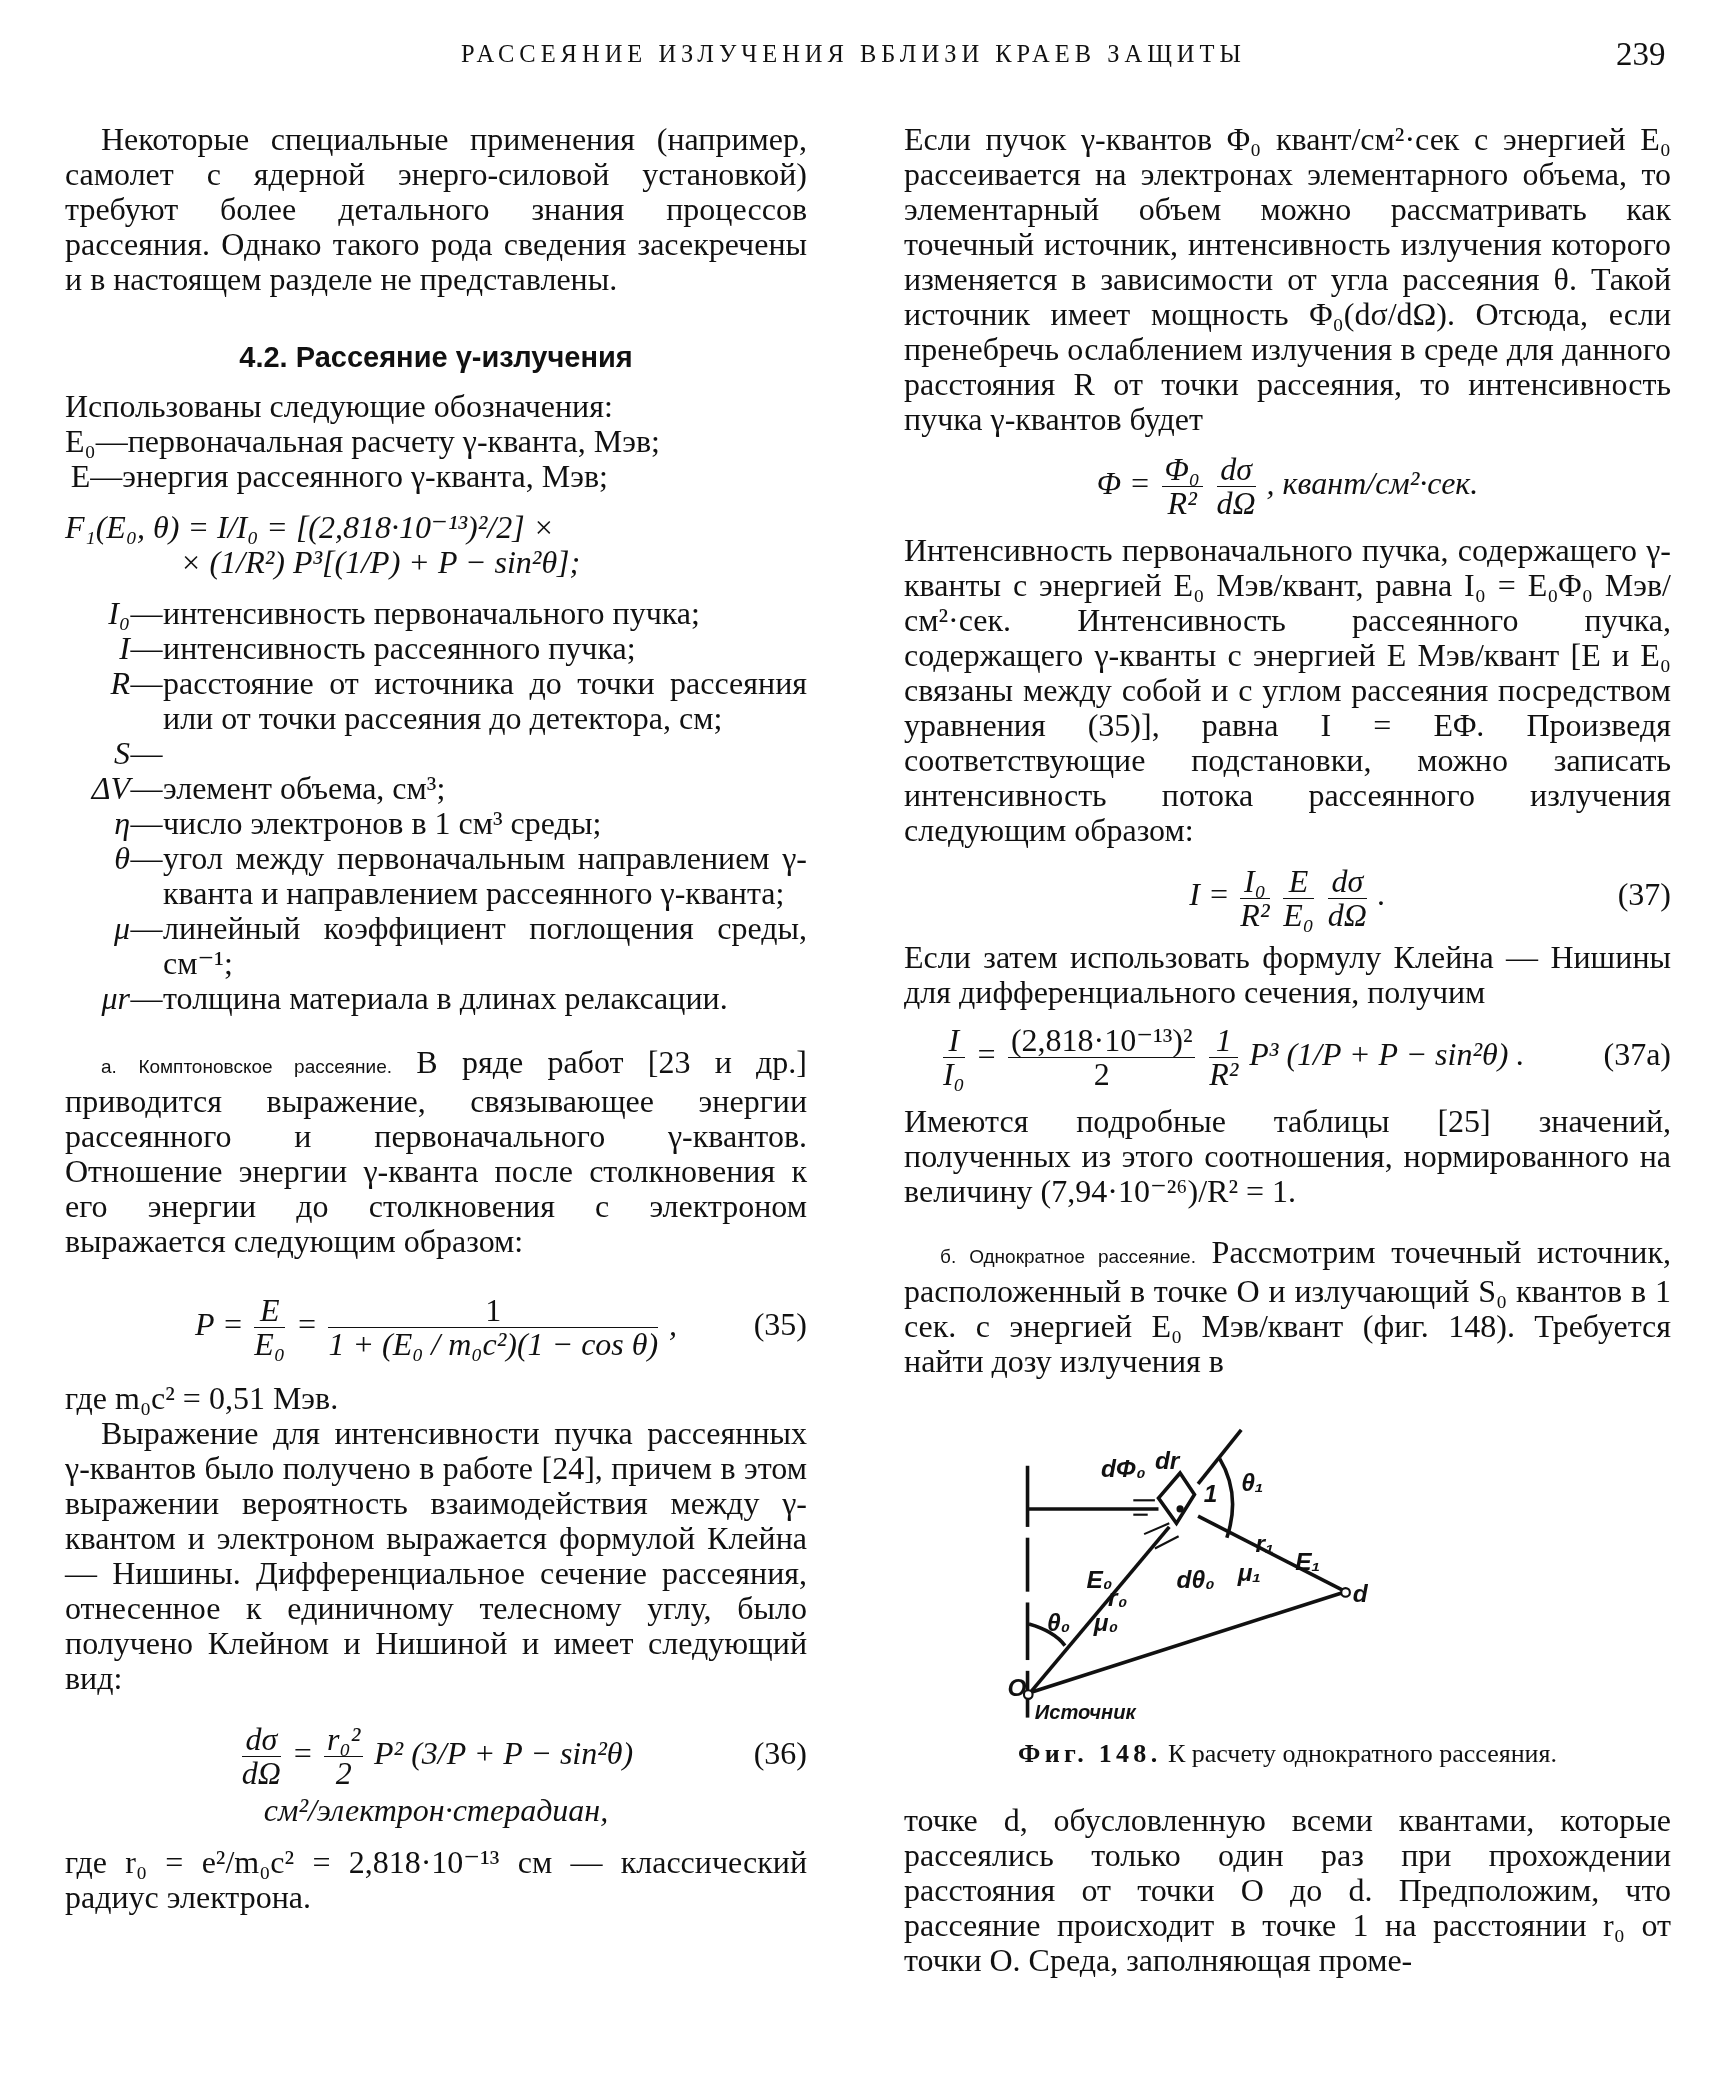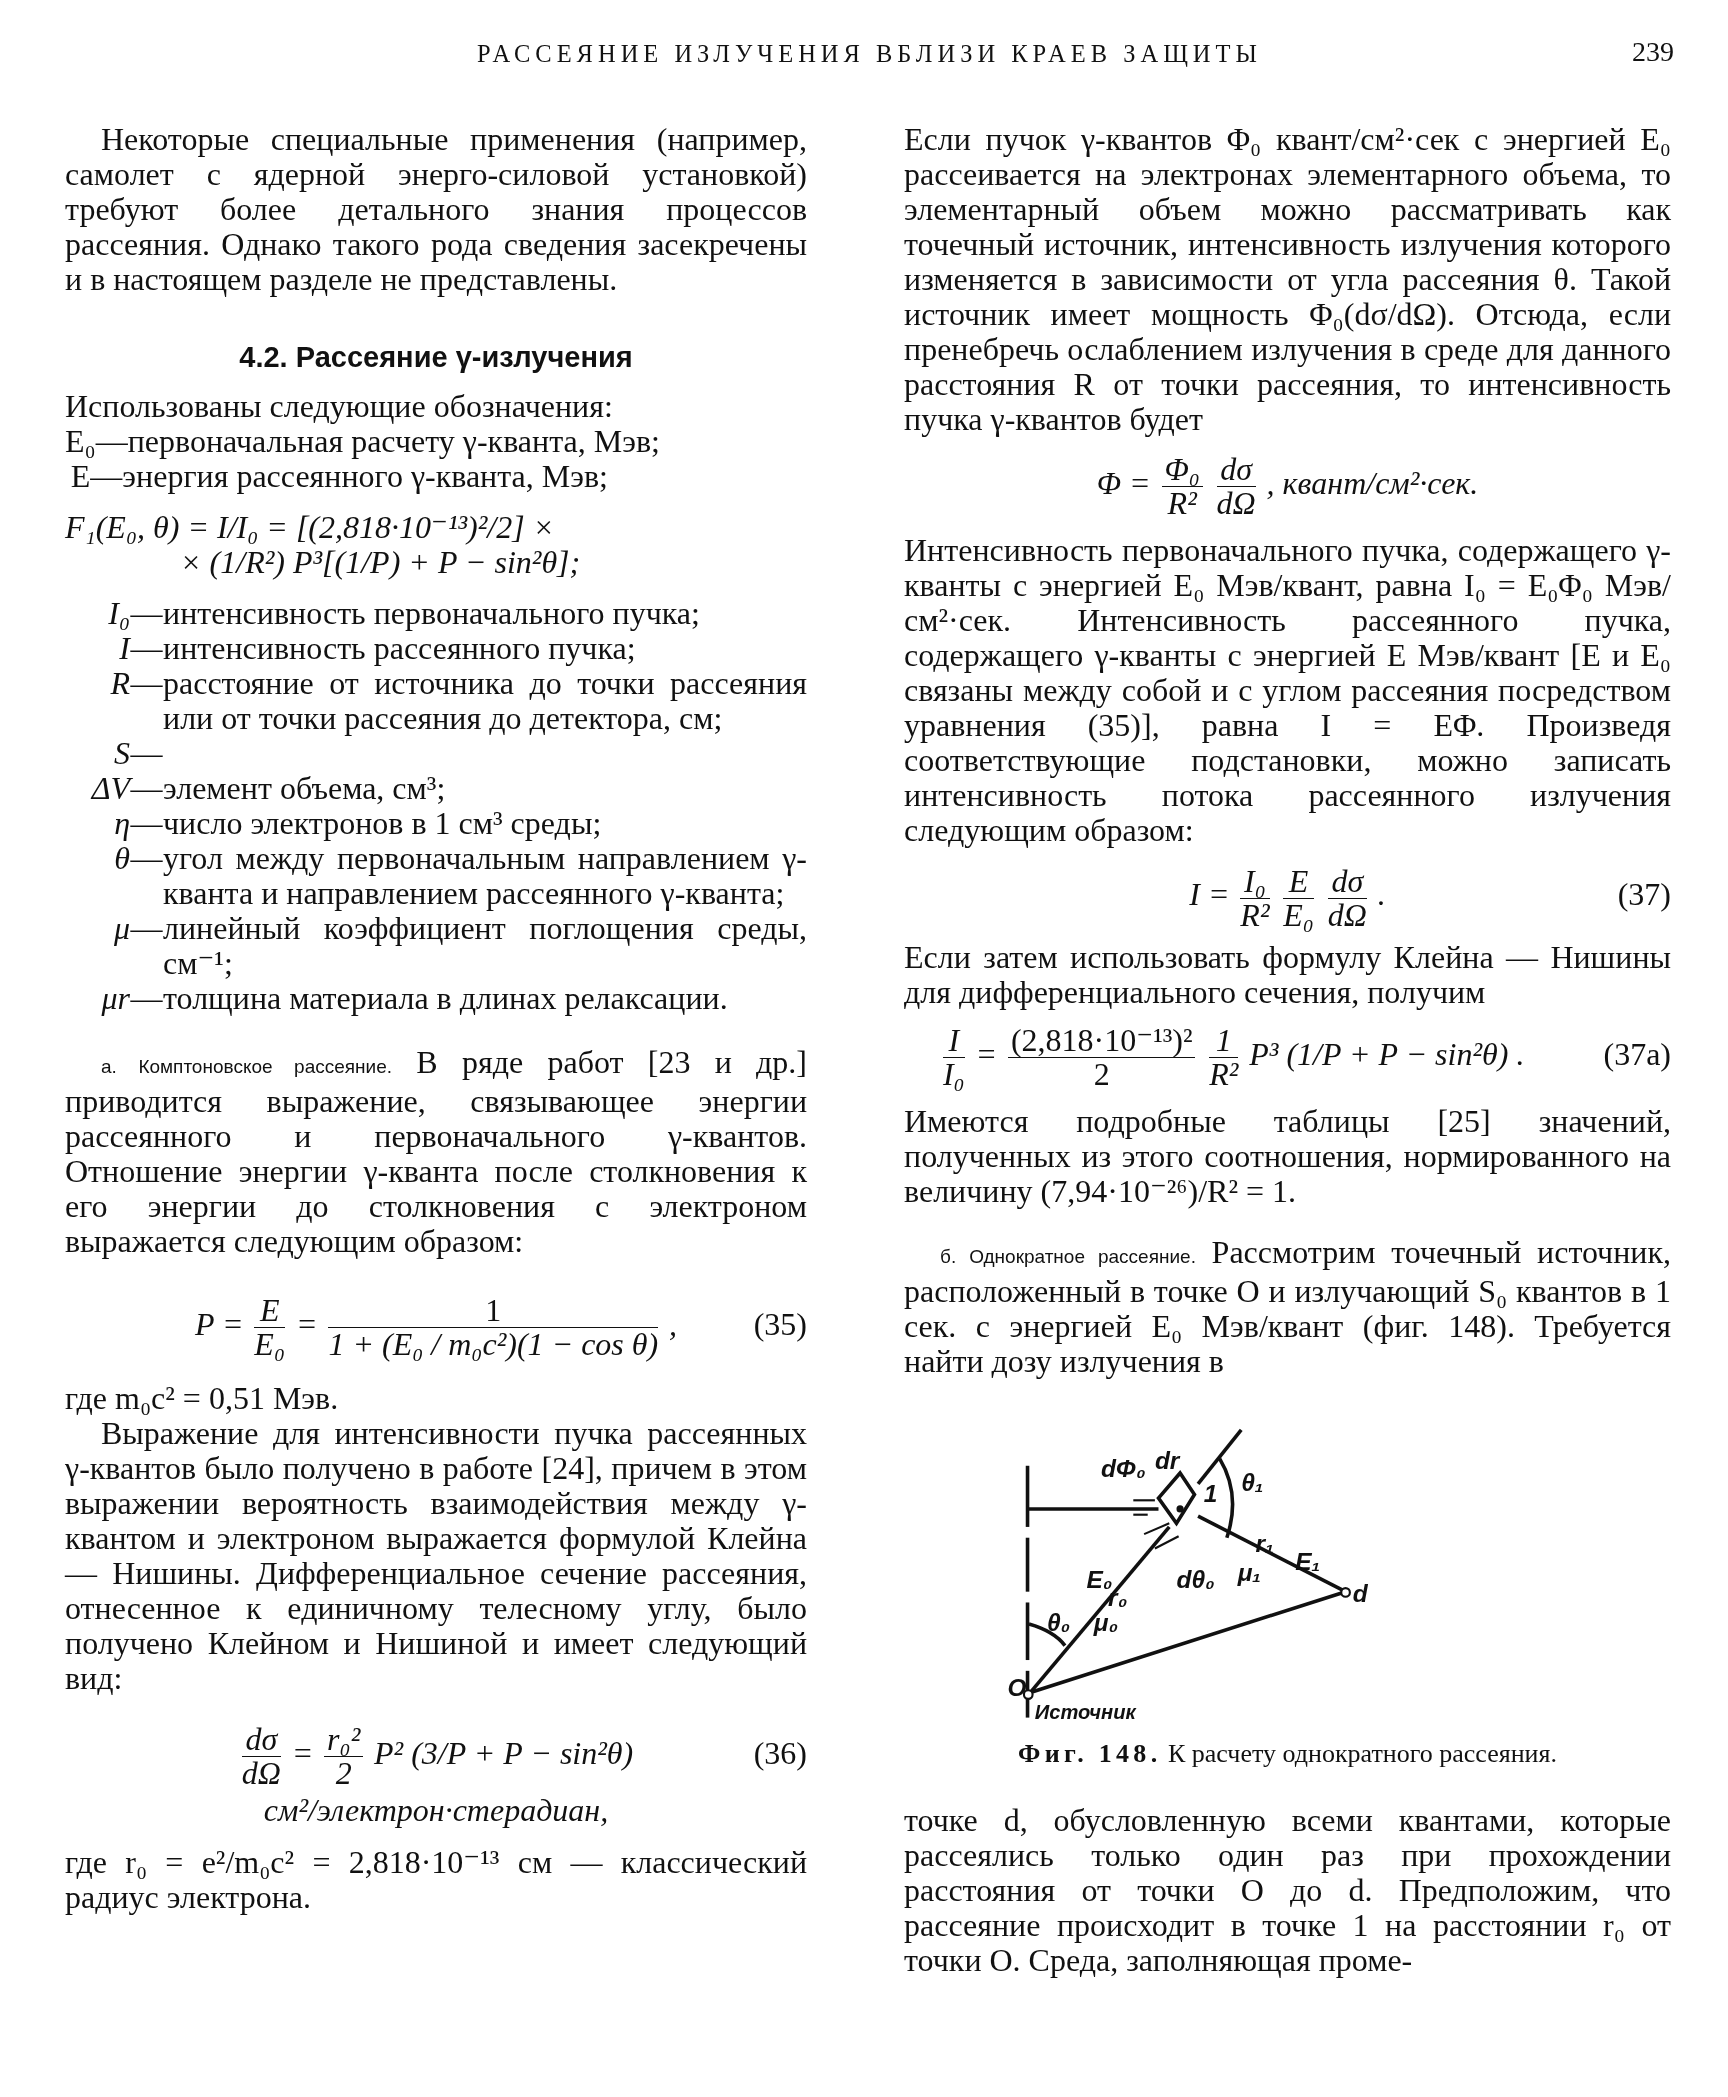--- a/index.html
+++ b/index.html
@@ -1,20 +1,20 @@
 <!DOCTYPE html>
 <html style="font-size:11.5px"><head>
 <meta charset="utf-8">
 <style>
   html, body { margin:0; padding:0; background:#ffffff; }
   body { width:1728px; height:2097px; position:relative; overflow:hidden;
          font-family:"Liberation Serif","DejaVu Serif",serif; color:#111; }
-  .hdr { position:absolute; top:36px; left:16px; width:1556px; height:43px; }
+  .hdr { position:absolute; top:36px; left:0; width:1556px; height:43px; }
   .hdr .title { position:absolute; left:461px; top:4.3px; font-size:24.5px; letter-spacing:5px; }
-  .hdr .pg { position:absolute; left:1616px; top:0px; font-size:28px; }
+  .hdr .pg { position:absolute; left:1616px; top:0px; font-size:33px; }
   .col { position:absolute; top:122px; font-size:32px; line-height:35px; text-align:justify; }
   .left { left:65px; width:742px; }
   .right { left:904px; width:767px; }
   .p { margin:0; }
   .ind { text-indent:36px; }
   .h2 { text-align:center; font-weight:bold; font-family:"Liberation Sans","DejaVu Sans",sans-serif; font-size:29px; margin:43px 0 14.4px 0; }
   .eq { text-align:center; font-style:italic; position:relative; }
   .eqn { position:absolute; right:0; font-style:normal; }
   .it { font-style:italic; }
   .b { font-weight:normal; font-family:"Liberation Sans","DejaVu Sans",sans-serif; font-size:19px; }

